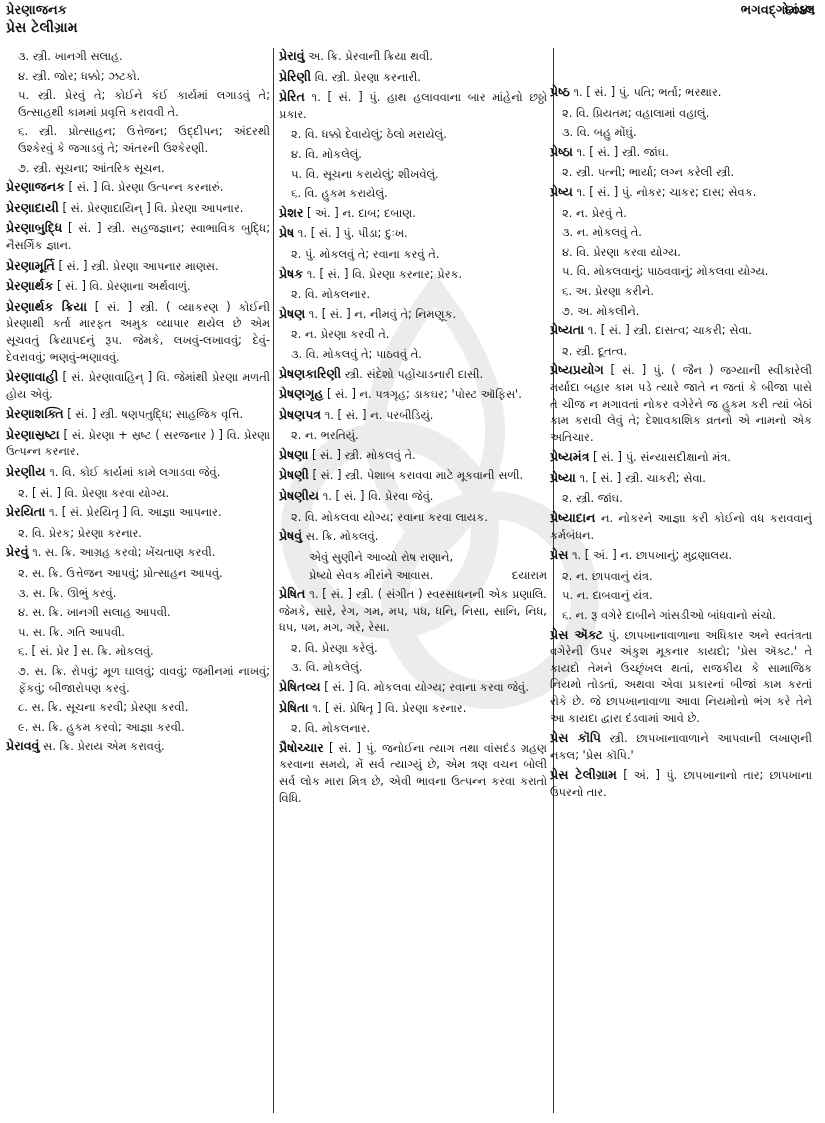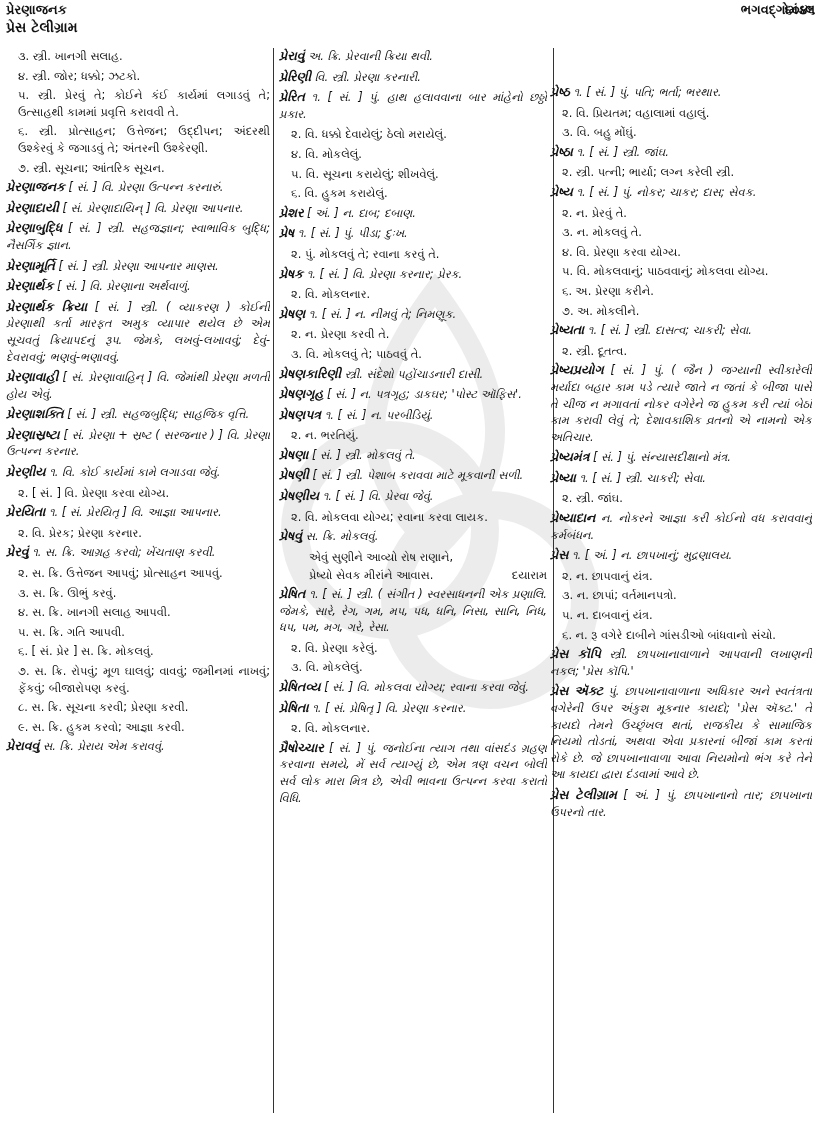--- a/index.html
+++ b/index.html
@@ -14,21 +14,21 @@
   .hdr .center { position: absolute; left: 0; right: 0; text-align: right; top: 2px; }
   .hdr .right { position: absolute; right: 0; top: 2px; }
   .hdr2 { position: absolute; top: 19px; left: 6px; font-size: 14px; font-weight: bold; }
   .cols { position: absolute; top: 48px; left: 0; width: 825px; height: 1070px; }
   .col { position: absolute; top: 0; bottom: 0; overflow: hidden; font-size: 11.4px; line-height: 16.6px; }
   .col1 { left: 6px; width: 264px; }
   .col2 { left: 279px; width: 268px; }
   .col3 { left: 550px; width: 262px; margin-top: 36px; }
   .rule { position: absolute; top: 48px; width: 1px; background: #333; height: 1065px; }
   .r1 { left: 273px; } .r2 { left: 553px; }
-  .entry { margin: 0 0 4px 0; text-align: justify; font-style: italic; }
+  .entry { margin: 0 0 4px 0; text-align: justify; }
   .entry .hw { font-weight: bold; font-size: 12.6px; }
   .entry .def { }
   .sense { margin: 0 0 3px 12px; text-align: justify; }
   .quote { margin: 0 0 2px 30px; }
   .quote .author { float: right; }
 </style>
 </head>
 <body>
 
 <div class="page">
@@ -56,21 +56,21 @@
         <div class="sense">૫. સ્ત્રી. પ્રેરવું તે; કોઈને કંઈ કાર્યમાં લગાડવું તે; ઉત્સાહથી કામમાં પ્રવૃત્તિ કરાવવી તે.</div>
         <div class="sense">૬. સ્ત્રી. પ્રોત્સાહન; ઉત્તેજન; ઉદ્દીપન; અંદરથી ઉશ્કેરવું કે જગાડવું તે; અંતરની ઉશ્કેરણી.</div>
         <div class="sense">૭. સ્ત્રી. સૂચના; આંતરિક સૂચન.</div>
         <div class="entry"><span class="hw">પ્રેરણાજનક</span> <span class="def">[ સં. ] વિ. પ્રેરણા ઉત્પન્ન કરનારું.</span></div>
         <div class="entry"><span class="hw">પ્રેરણાદાયી</span> <span class="def">[ સં. પ્રેરણાદાયિન્ ] વિ. પ્રેરણા આપનાર.</span></div>
         <div class="entry"><span class="hw">પ્રેરણાબુદ્ધિ</span> <span class="def">[ સં. ] સ્ત્રી. સહજજ્ઞાન; સ્વાભાવિક બુદ્ધિ; નૈસર્ગિક જ્ઞાન.</span></div>
         <div class="entry"><span class="hw">પ્રેરણામૂર્તિ</span> <span class="def">[ સં. ] સ્ત્રી. પ્રેરણા આપનાર માણસ.</span></div>
         <div class="entry"><span class="hw">પ્રેરણાર્થક</span> <span class="def">[ સં. ] વિ. પ્રેરણાના અર્થવાળું.</span></div>
         <div class="entry"><span class="hw">પ્રેરણાર્થક ક્રિયા</span> <span class="def">[ સં. ] સ્ત્રી. ( વ્યાકરણ ) કોઈની પ્રેરણાથી કર્તા મારફત અમુક વ્યાપાર થયેલ છે એમ સૂચવતું ક્રિયાપદનું રૂપ. જેમકે, લખવું-લખાવવું; દેવું-દેવરાવવું; ભણવું-ભણાવવું.</span></div>
         <div class="entry"><span class="hw">પ્રેરણાવાહી</span> <span class="def">[ સં. પ્રેરણાવાહિન્ ] વિ. જેમાંથી પ્રેરણા મળતી હોય એવું.</span></div>
-        <div class="entry"><span class="hw">પ્રેરણાશક્તિ</span> <span class="def">[ સં. ] સ્ત્રી. સહજબુદ્ધિ; સાહજિક વૃત્તિ.</span></div>
+        <div class="entry"><span class="hw">પ્રેરણાશક્તિ</span> <span class="def">[ સં. ] સ્ત્રી. ષણપતુદ્ધિ; સાહજિક વૃત્તિ.</span></div>
         <div class="entry"><span class="hw">પ્રેરણાસ્રષ્ટા</span> <span class="def">[ સં. પ્રેરણા + સ્રષ્ટ ( સરજનાર ) ] વિ. પ્રેરણા ઉત્પન્ન કરનાર.</span></div>
         <div class="entry"><span class="hw">પ્રેરણીય</span> <span class="def">૧. વિ. કોઈ કાર્યમાં કામે લગાડવા જેવું.</span></div>
         <div class="sense">૨. [ સં. ] વિ. પ્રેરણા કરવા યોગ્ય.</div>
         <div class="entry"><span class="hw">પ્રેરયિતા</span> <span class="def">૧. [ સં. પ્રેરયિતૃ ] વિ. આજ્ઞા આપનાર.</span></div>
         <div class="sense">૨. વિ. પ્રેરક; પ્રેરણા કરનાર.</div>
         <div class="entry"><span class="hw">પ્રેરવું</span> <span class="def">૧. સ. ક્રિ. આગ્રહ કરવો; ખેંચતાણ કરવી.</span></div>
         <div class="sense">૨. સ. ક્રિ. ઉત્તેજન આપવું; પ્રોત્સાહન આપવું.</div>
         <div class="sense">૩. સ. ક્રિ. ઊભું કરવું.</div>
         <div class="sense">૪. સ. ક્રિ. ખાનગી સલાહ આપવી.</div>
         <div class="sense">૫. સ. ક્રિ. ગતિ આપવી.</div>
@@ -130,21 +130,20 @@
         <div class="sense">૭. અ. મોકલીને.</div>
         <div class="entry"><span class="hw">પ્રેષ્યતા</span> <span class="def">૧. [ સં. ] સ્ત્રી. દાસત્વ; ચાકરી; સેવા.</span></div>
         <div class="sense">૨. સ્ત્રી. દૂતત્વ.</div>
         <div class="entry"><span class="hw">પ્રેષ્યપ્રયોગ</span> <span class="def">[ સં. ] પું. ( જૈન ) જગ્યાની સ્વીકારેલી મર્યાદા બહાર કામ પડે ત્યારે જાતે ન જતાં કે બીજા પાસે તે ચીજ ન મગાવતાં નોકર વગેરેને જ હુકમ કરી ત્યાં બેઠાં કામ કરાવી લેવું તે; દેશાવકાશિક વ્રતનો એ નામનો એક અતિચાર.</span></div>
         <div class="entry"><span class="hw">પ્રેષ્યમંત્ર</span> <span class="def">[ સં. ] પું. સંન્યાસદીક્ષાનો મંત્ર.</span></div>
         <div class="entry"><span class="hw">પ્રેષ્યા</span> <span class="def">૧. [ સં. ] સ્ત્રી. ચાકરી; સેવા.</span></div>
         <div class="sense">૨. સ્ત્રી. જાંઘ.</div>
         <div class="entry"><span class="hw">પ્રેષ્યાદાન</span> <span class="def">ન. નોકરને આજ્ઞા કરી કોઈનો વધ કરાવવાનું કર્મબંધન.</span></div>
         <div class="entry"><span class="hw">પ્રેસ</span> <span class="def">૧. [ અં. ] ન. છાપખાનું; મુદ્રણાલય.</span></div>
         <div class="sense">૨. ન. છાપવાનું યંત્ર.</div>
-        <div class="sense">૩. ન. છાપાં; વર્તમાનપત્રો.</div>
         <div class="sense">૫. ન. દાબવાનું યંત્ર.</div>
         <div class="sense">૬. ન. રૂ વગેરે દાબીને ગાંસડીઓ બાંધવાનો સંચો.</div>
+        <div class="entry"><span class="hw">પ્રેસ ઍક્ટ</span> <span class="def">પું. છાપખાનાવાળાના અધિકાર અને સ્વતંત્રતા વગેરેની ઉપર અંકુશ મૂકનાર કાયદો; 'પ્રેસ ઍક્ટ.' તે કાયદો તેમને ઉચ્છૃંખલ થતાં, રાજકીય કે સામાજિક નિયમો તોડતાં, અથવા એવા પ્રકારનાં બીજાં કામ કરતાં રોકે છે. જે છાપખાનાવાળા આવા નિયમોનો ભંગ કરે તેને આ કાયદા દ્વારા દંડવામાં આવે છે.</span></div>
         <div class="entry"><span class="hw">પ્રેસ કૉપિ</span> <span class="def">સ્ત્રી. છાપખાનાવાળાને આપવાની લખાણની નકલ; 'પ્રેસ કૉપિ.'</span></div>
-        <div class="entry"><span class="hw">પ્રેસ ઍક્ટ</span> <span class="def">પું. છાપખાનાવાળાના અધિકાર અને સ્વતંત્રતા વગેરેની ઉપર અંકુશ મૂકનાર કાયદો; 'પ્રેસ ઍક્ટ.' તે કાયદો તેમને ઉચ્છૃંખલ થતાં, રાજકીય કે સામાજિક નિયમો તોડતાં, અથવા એવા પ્રકારનાં બીજાં કામ કરતાં રોકે છે. જે છાપખાનાવાળા આવા નિયમોનો ભંગ કરે તેને આ કાયદા દ્વારા દંડવામાં આવે છે.</span></div>
         <div class="entry"><span class="hw">પ્રેસ ટેલીગ્રામ</span> <span class="def">[ અં. ] પું. છાપખાનાનો તાર; છાપખાના ઉપરનો તાર.</span></div>
       </div>
   </div>
 </div>
 
 </body></html>

